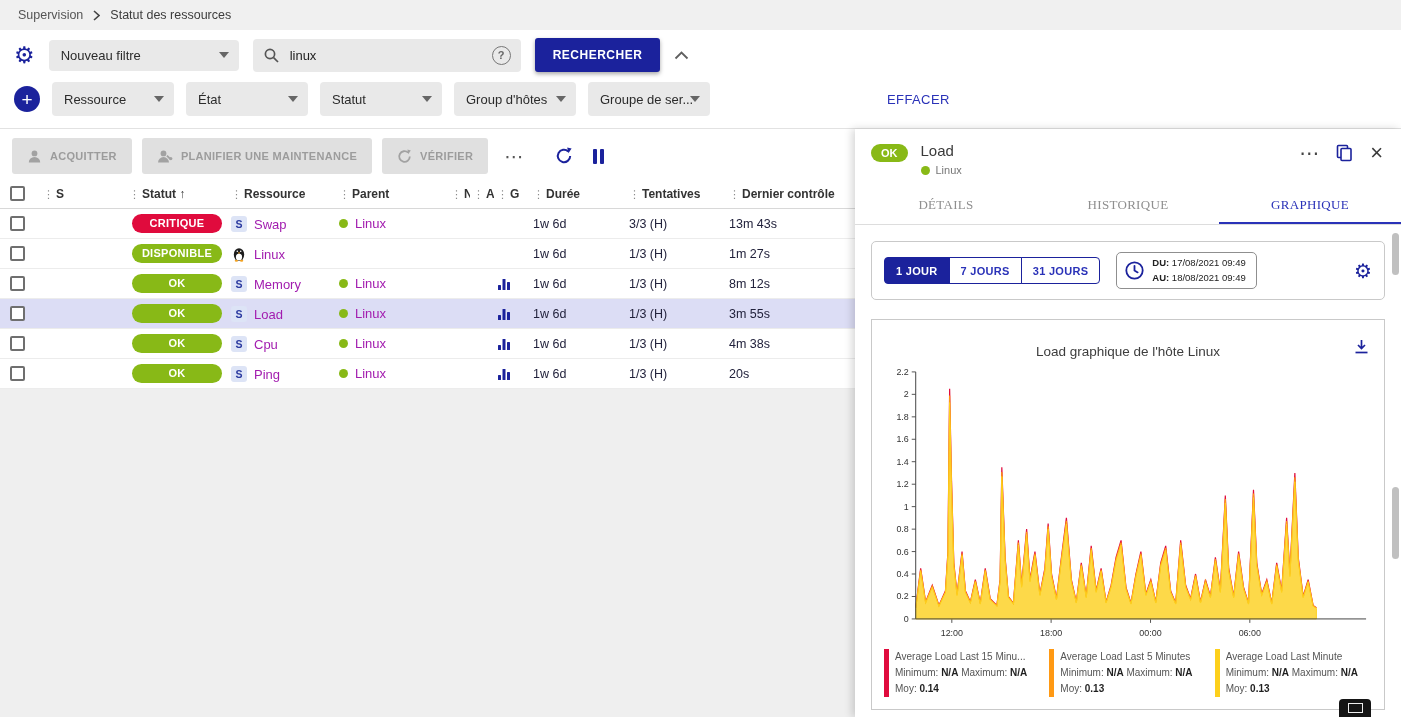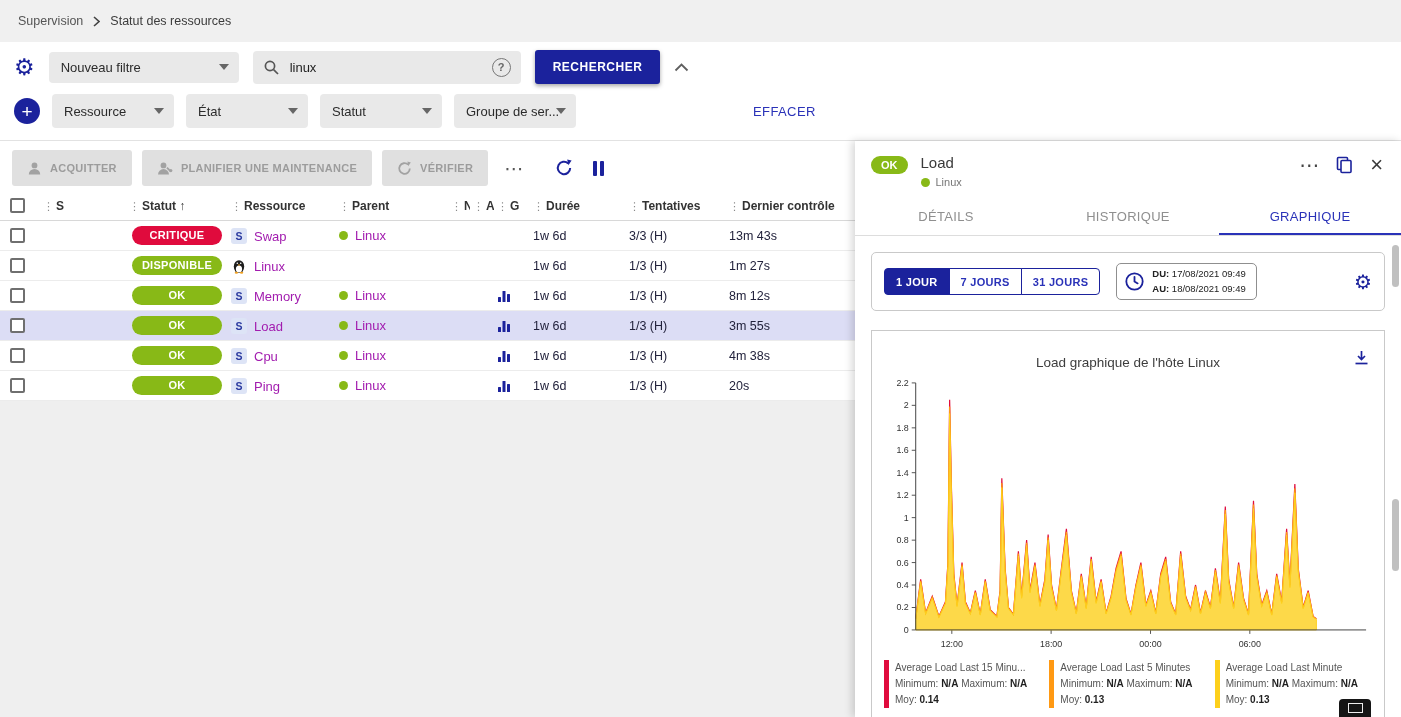--- a/index.html
+++ b/index.html
@@ -1,19 +1,19 @@
 <!DOCTYPE html>
 <html><head>
 <meta charset="utf-8">
 <style>
   html,body{margin:0;padding:0;}
   body{width:1401px;height:717px;overflow:hidden;background:#fff;
        font-family:"Liberation Sans",sans-serif;display:flex;flex-direction:column;}
   
-  .breadcrumb-bar{height:42px;background:#f0f0f0;display:flex;align-items:center;gap:10px;
+  .breadcrumb-bar{height:30px;background:#f0f0f0;display:flex;align-items:center;gap:10px;
                   padding:0 18px;font-size:12.5px;color:#555;flex:none;box-sizing:border-box;}
   .crumb{cursor:pointer;}
   .crumb.current{color:#3c3c3c;cursor:default;}
   
   .filters{padding:8px 14px 12px;background:#fff;flex:none;}
   .frow{display:flex;align-items:center;gap:14px;}
   .frow.second{margin-top:10px;gap:12px;}
   .gear{font-size:23px;color:#1b229c;line-height:1;cursor:pointer;}
   .select{position:relative;background:#e9e9e9;border-radius:4px;height:31px;display:flex;align-items:center;
           font-size:13px;color:#2b2b2b;padding:0 26px 0 12px;cursor:pointer;box-sizing:border-box;
@@ -78,21 +78,21 @@
   .phead{display:flex;align-items:flex-start;padding:13px 18px 6px 16px;gap:13px;}
   .chip{background:#88b917;color:#fff;font-size:11px;font-weight:bold;padding:3px 10px;border-radius:11px;
         margin-top:2px;}
   .ptitle{font-size:15px;color:#3a3a3a;}
   .psub{display:flex;align-items:center;margin-top:5px;font-size:11px;color:#777;}
   .psub .dot{margin-right:6px;}
   .picons{margin-left:auto;display:flex;align-items:center;gap:17px;}
   .pmore{font-size:20px;color:#444;cursor:pointer;line-height:1;}
   .pclose{font-size:22px;color:#3a3a3a;cursor:pointer;line-height:1;}
   .copy{cursor:pointer;display:flex;}
-  .tabs{display:flex;border-bottom:1px solid #ddd;margin-top:4px;}
+  .tabs{display:flex;border-bottom:1px solid #ddd;margin-top:4px;font-family:Liberation Serif, serif;}
   .tab{flex:1;text-align:center;padding:11px 0 9px;font-size:13px;color:#8f8f8f;letter-spacing:.3px;
        cursor:pointer;border-bottom:2px solid transparent;}
   .tab.active{color:#2a32b8;border-bottom-color:#2a32b8;}
   .pbody{padding:16px 16px 0;flex:1;min-height:0;overflow:hidden;}
   .time-card{border:1px solid #c9c9c9;border-radius:5px;padding:10px 12px;display:flex;align-items:center;
              gap:16px;}
   .pgroup{display:flex;}
   .pbtn{height:27px;padding:0 11px;border:1px solid #1b229c;background:#fff;color:#2a32b8;font-size:11px;
         font-weight:bold;letter-spacing:.3px;font-family:inherit;cursor:pointer;white-space:nowrap;}
   .pbtn:first-child{border-radius:4px 0 0 4px;}
@@ -167,20 +167,26 @@
           </svg>
         </div>
         <div class="select crit">
           <span>État</span>
           <svg class="caret" width="10" height="6" viewBox="0 0 10 6">
             <polygon points="0,0 10,0 5,6" fill="#666"></polygon>
           </svg>
         </div>
         <div class="select crit">
           <span>Statut</span>
+          <svg class="caret" width="10" height="6" viewBox="0 0 10 6">
+            <polygon points="0,0 10,0 5,6" fill="#666"></polygon>
+          </svg>
+        </div>
+        <div class="select crit">
+          <span>Group d'hôtes</span>
           <svg class="caret" width="10" height="6" viewBox="0 0 10 6">
             <polygon points="0,0 10,0 5,6" fill="#666"></polygon>
           </svg>
         </div>
         <div class="select crit">
           <span>Groupe de ser...</span>
           <svg class="caret" width="10" height="6" viewBox="0 0 10 6">
             <polygon points="0,0 10,0 5,6" fill="#666"></polygon>
           </svg>
         </div>

